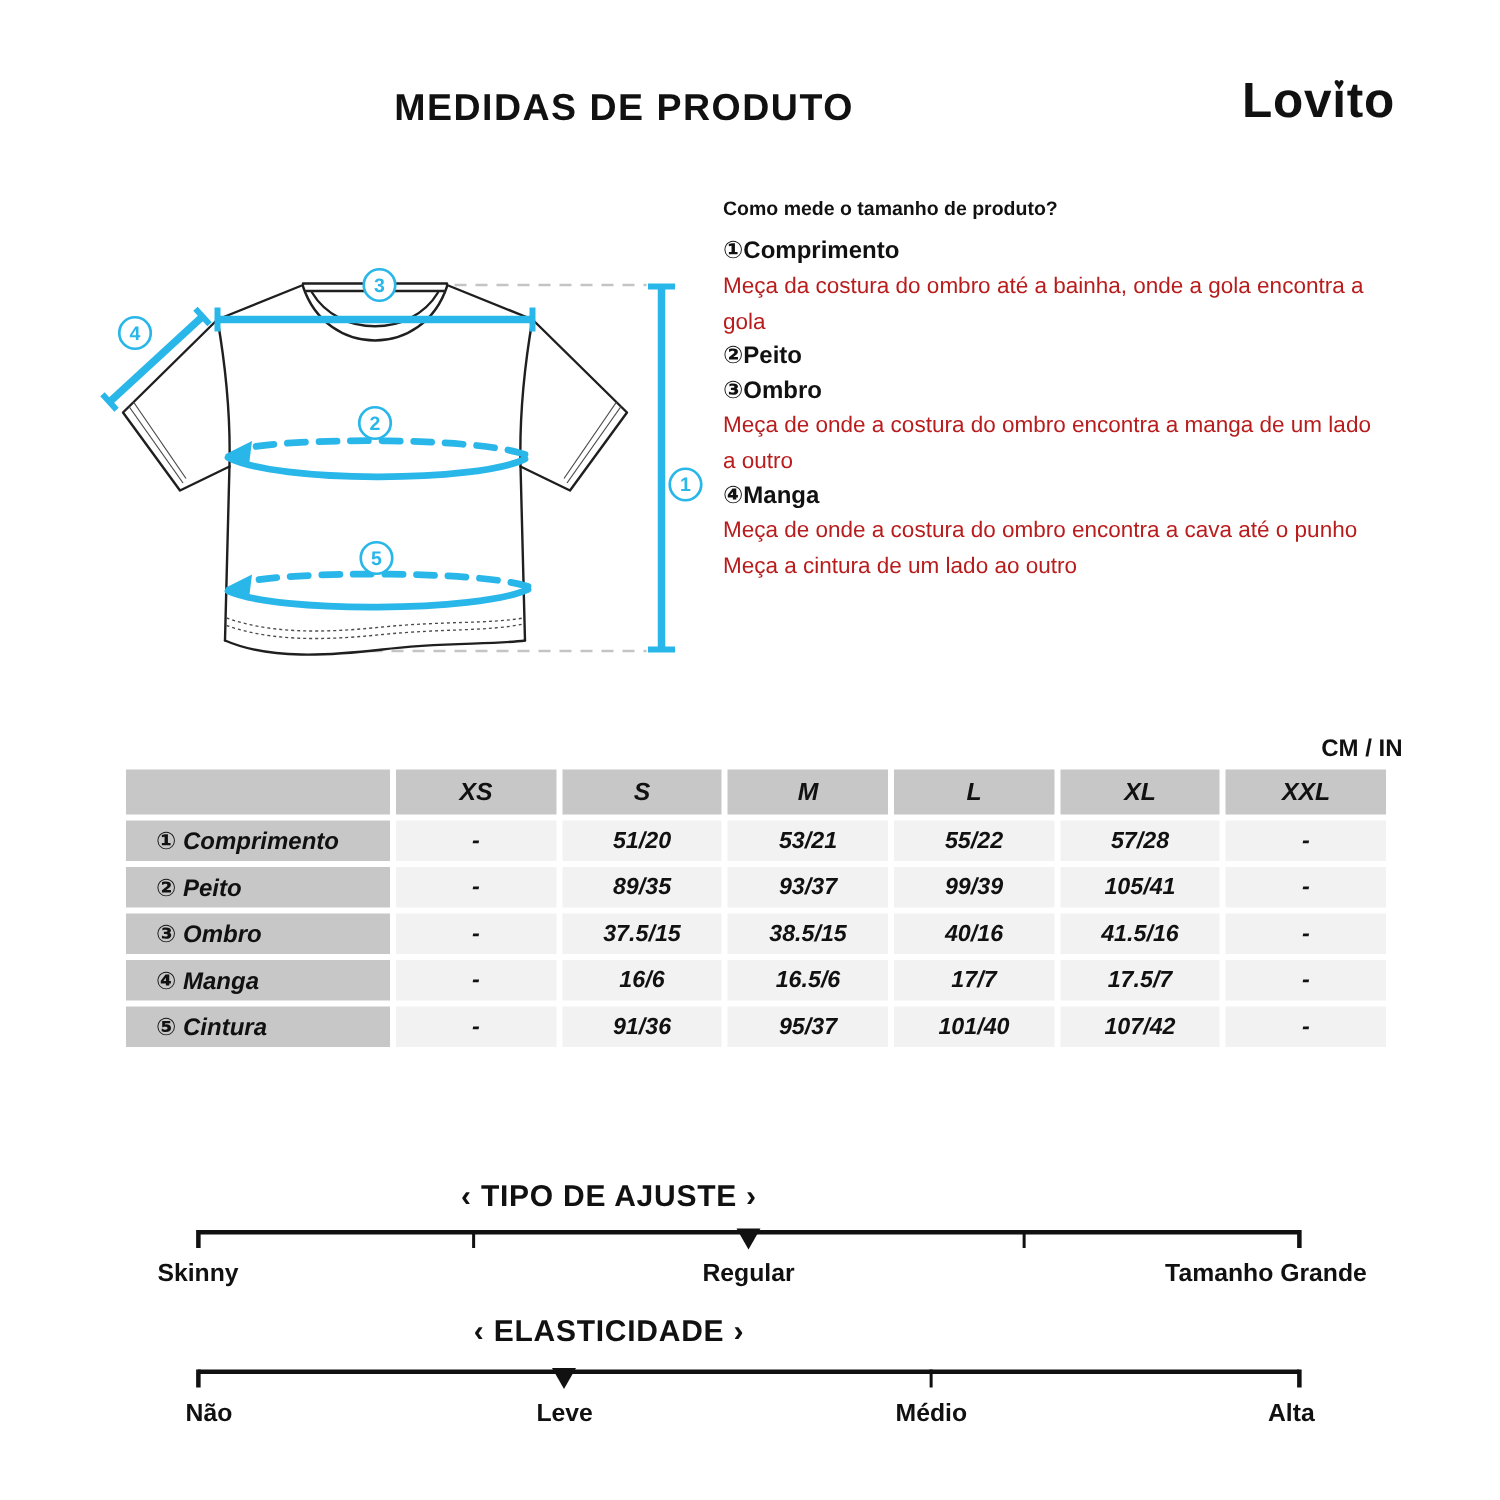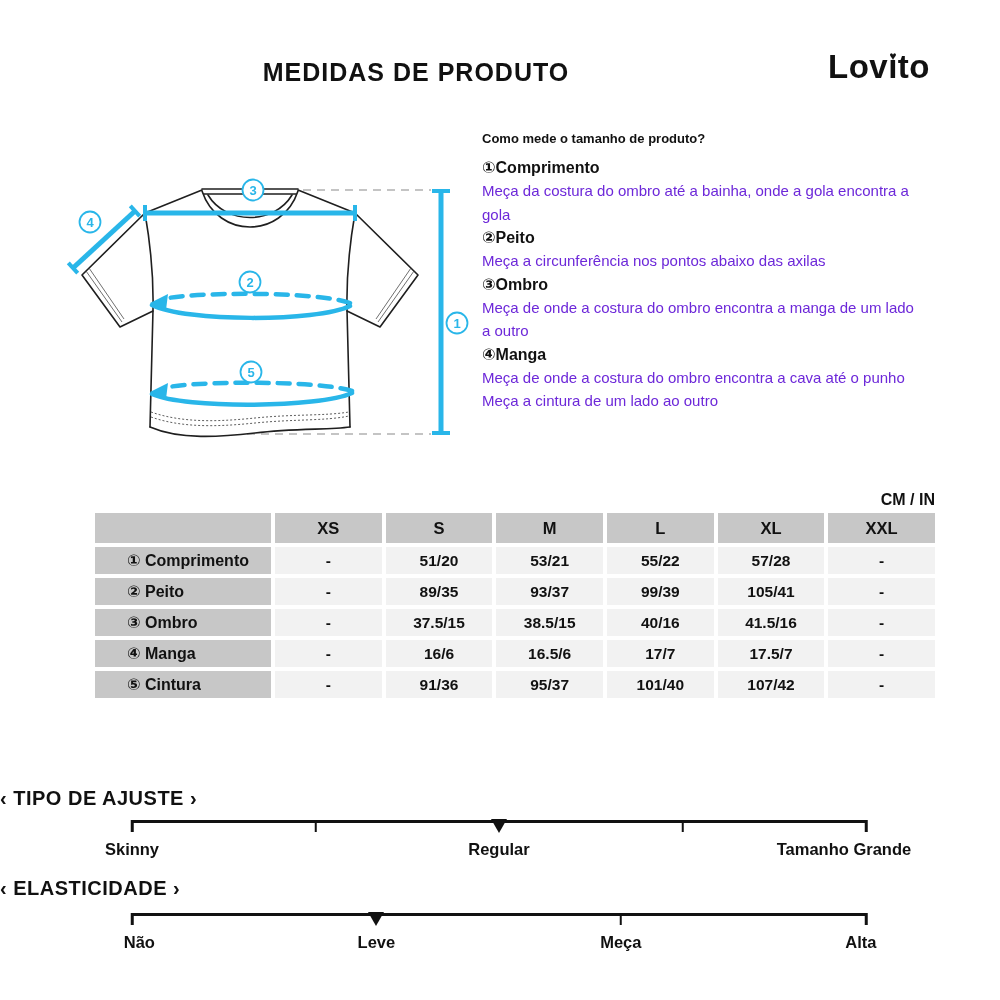--- a/index.html
+++ b/index.html
@@ -24,32 +24,32 @@
   .cy-cap{stroke:var(--accent);stroke-width:4;fill:none;}
   .cy-dash{stroke:var(--accent);stroke-width:4.5;fill:none;stroke-dasharray:12 9;stroke-linecap:round;}
   .cy-solid{stroke:var(--accent);stroke-width:4.5;fill:none;stroke-linecap:round;}
   .num-circle{fill:#fff;stroke:var(--accent);stroke-width:1.8;}
   .num-text{fill:var(--accent);font-size:13px;font-weight:bold;text-anchor:middle;}
   .arrowhead{fill:var(--accent);}
   
   .howto{left:482px;top:131px;width:440px;}
   .howto-heading{font-size:13px;font-weight:800;margin:0 0 10px 0;}
   .item-label{font-size:16px;font-weight:700;line-height:23px;}
-  .item-desc{font-size:15px;line-height:23.5px;color:#6d28d9;}
+  .item-desc{font-size:15px;line-height:23.5px;color:#b91c1c;}
   
   .units-label{right:65px;top:491px;font-size:16px;font-weight:800;}
-  .size-table{left:95px;top:513px;width:840px;display:grid;grid-template-columns:176px repeat(6,1fr);
-    grid-template-rows:30px repeat(5,27px);gap:4px;}
+  .size-table{left:84px;top:513px;width:840px;display:grid;grid-template-columns:176px repeat(6,1fr);
+    grid-template-rows:30px repeat(5,27px);gap:4px;font-style:italic;}
   .size-table .cell{display:flex;align-items:center;justify-content:center;font-weight:bold;}
   .size-table .head{background:var(--headbg);font-size:16.5px;}
-  .size-table .rowlabel{background:var(--headbg);justify-content:flex-start;padding-left:32px;font-size:16px;}
+  .size-table .rowlabel{background:var(--headbg);justify-content:flex-start;padding-left:20px;font-size:16px;}
   .size-table .val{background:var(--cellbg);font-size:15.5px;}
   .footnote{left:0;top:729px;width:1000px;text-align:center;font-size:15.5px;font-weight:800;letter-spacing:.2px;}
   
-  .scale-heading{left:0;width:812px;font-size:20px;font-weight:800;letter-spacing:.5px;}
+  .scale-heading{left:0;width:812px;text-align:center;font-size:20px;font-weight:800;letter-spacing:.5px;}
   .fit-heading{top:787px;}
   .ela-heading{top:877px;}
   .scale{left:132px;width:734px;height:48px;}
   .fit-scale{top:820px;}
   .ela-scale{top:913px;}
   .scale-line{position:absolute;left:0;top:0;width:100%;height:2.5px;background:#111;}
   .scale-tick{position:absolute;top:0;width:2.5px;height:12px;background:#111;transform:translateX(-50%);}
   .scale-marker{position:absolute;top:-1px;width:0;height:0;transform:translateX(-50%);
     border-left:8px solid transparent;border-right:8px solid transparent;border-top:14px solid #111;}
   .scale-label{position:absolute;top:20px;font-size:16.5px;font-weight:800;white-space:nowrap;transform:translateX(-50%);}
@@ -139,21 +139,20 @@
       <text class="num-text" x="201" y="226.5">5</text>
     </g>
   </svg>
 
   <div class="abs howto">
     <div class="howto-heading">Como mede o tamanho de produto?</div>
     <div id="howto-items">
         <div class="item-label">①Comprimento</div>
         <div class="item-desc">Meça da costura do ombro até a bainha, onde a gola encontra a gola</div>
         <div class="item-label">②Peito</div>
-        <div class="item-desc">Meça a circunferência nos pontos abaixo das axilas</div>
         <div class="item-label">③Ombro</div>
         <div class="item-desc">Meça de onde a costura do ombro encontra a manga de um lado a outro</div>
         <div class="item-label">④Manga</div>
         <div class="item-desc">Meça de onde a costura do ombro encontra a cava até o punho</div>
         <div class="item-desc">Meça a cintura de um lado ao outro</div>
       </div>
   </div>
 
   <div class="abs units-label">CM / IN</div>
 
@@ -218,17 +217,17 @@
       <span class="scale-label" style="left: 97%;">Tamanho Grande</span>
     </div>
   <div class="abs scale ela-scale" id="ela-scale">
       <div class="scale-line"></div>
       <div class="scale-tick" style="left: 0%;"></div>
       <div class="scale-tick" style="left: 66.6%;"></div>
       <div class="scale-tick" style="left: 100%;"></div>
       <div class="scale-marker" style="left: 33.3%;"></div>
       <span class="scale-label" style="left: 1%;">Não</span>
       <span class="scale-label" style="left: 33.3%;">Leve</span>
-      <span class="scale-label" style="left: 66.6%;">Meça</span>
+      <span class="scale-label" style="left: 66.6%;">Médio</span>
       <span class="scale-label" style="left: 99.3%;">Alta</span>
     </div>
 
 </div>
 
 </body></html>

